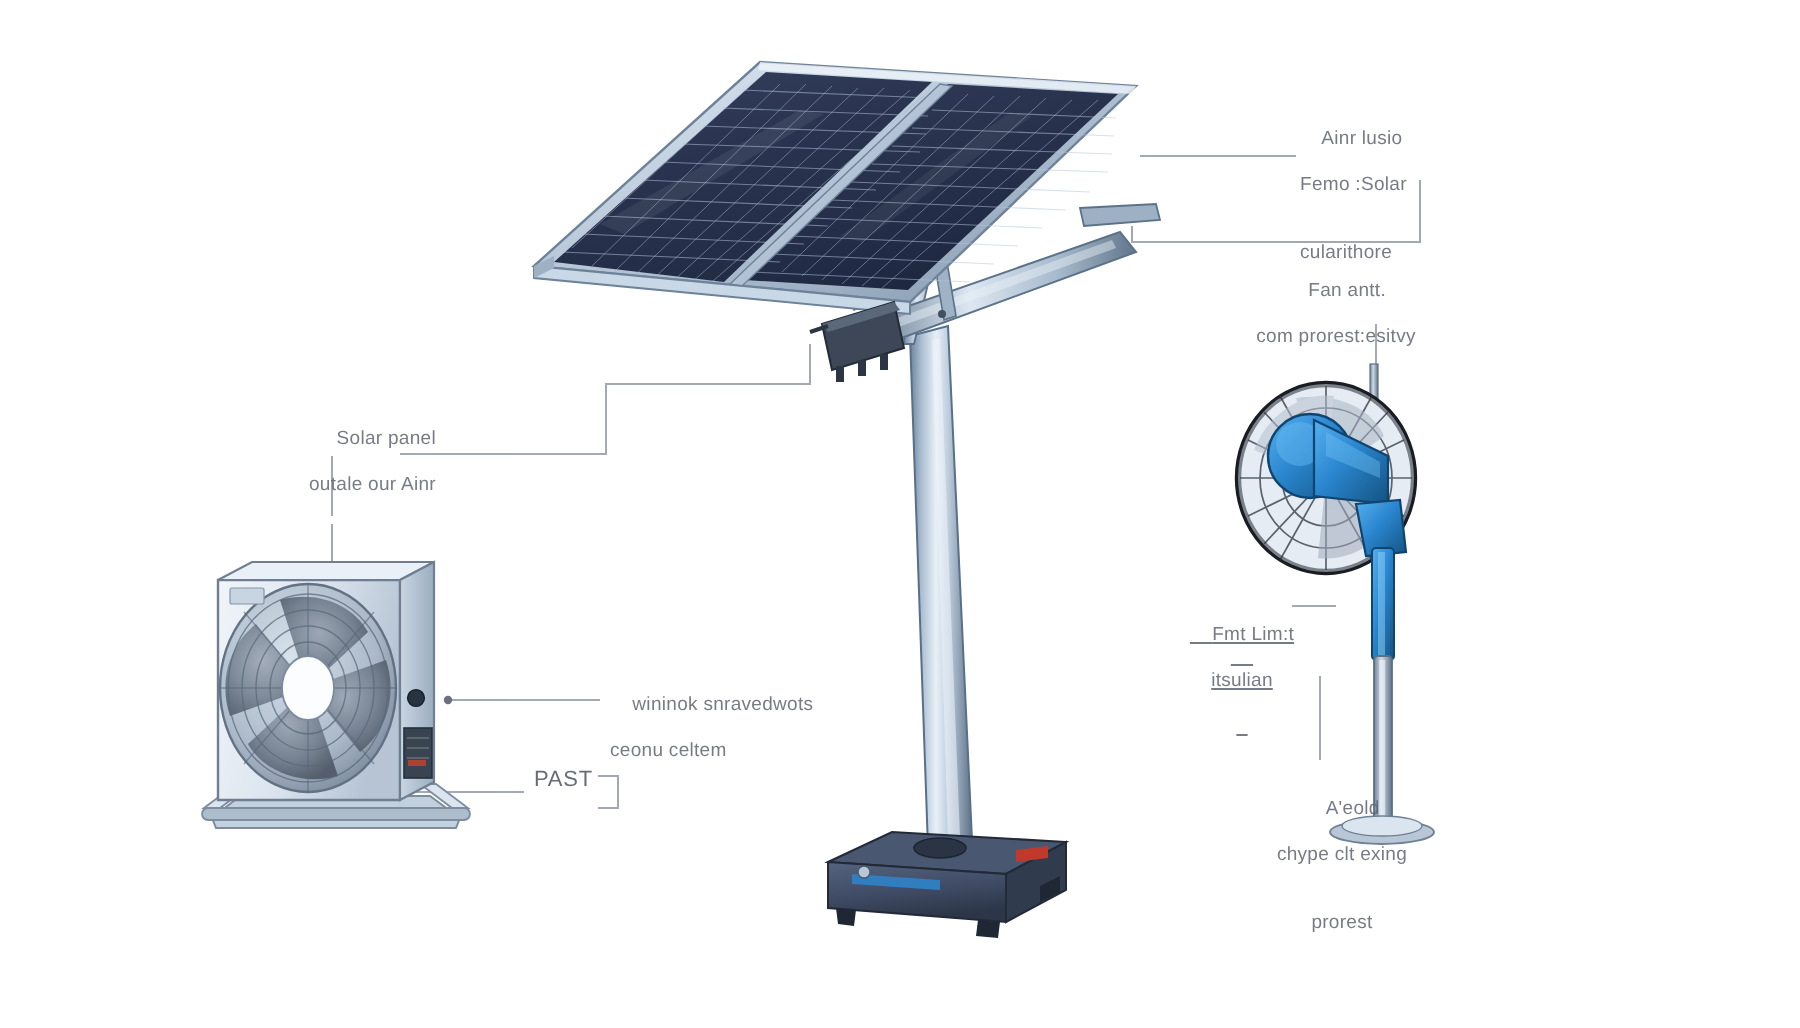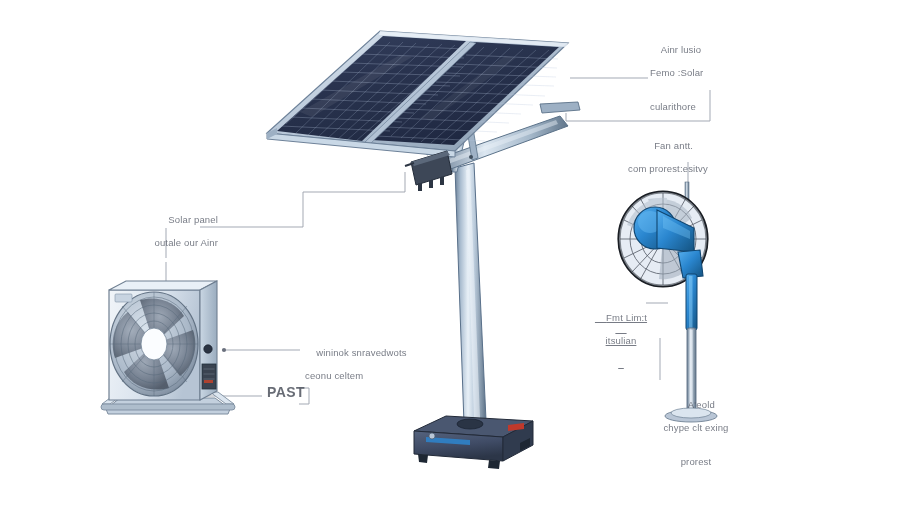--- a/index.html
+++ b/index.html
@@ -33,26 +33,25 @@
     white-space: pre;
     opacity: 0.82;
     filter: blur(0.25px);
   }
   .anno.center { text-align: center; }
   .anno.left { text-align: left; }
   .anno .l2 { display: block; }
   .tag-past {
     position: absolute;
     font-family: "Liberation Sans", sans-serif;
-    font-size: 14px;
+    font-size: 11px;
     color: #4e535e;
     letter-spacing: 0.4px;
     opacity: 0.85;
     filter: blur(0.25px);
-    font-weight: bold;
   }
 </style>
 </head>
 <body>
 
 <div id="stage">
 
   <svg id="art" viewBox="0 0 900 514">
     <defs>
       <linearGradient id="poleGrad" x1="0" y1="0" x2="1" y2="0">
@@ -364,21 +363,21 @@
       <ellipse cx="691" cy="416" rx="26" ry="6" fill="#b9c6d6" stroke="#6f8194" stroke-width="0.9"></ellipse>
       <ellipse cx="691" cy="413" rx="20" ry="5" fill="#dbe5ef" stroke="#6f8194" stroke-width="0.7"></ellipse>
     </g>
   </svg>
 
   <div class="anno center" style="left:128px; top:202px; width:90px;text-align:right;">
     <span>Solar panel</span>
     <span class="l2">outale our Ainr</span>
   </div>
 
-  <div class="anno left" style="left:650px; top:32px; width:120px;">
+  <div class="anno left" style="left:650px; top:52px; width:120px;">
     <span>Ainr lusio</span>
     <span class="l2">Femo :Solar</span>
     <span class="l2">cularithore</span>
   </div>
 
   <div class="anno center" style="left:608px; top:128px; width:120px;">
     <span>Fan antt.</span>
     <span class="l2">com prorest:esitvy</span>
   </div>
 
@@ -386,21 +385,21 @@
     <span>wininok snravedwots</span>
     <span class="l2">ceonu celtem</span>
   </div>
 
 
   <div class="anno center" style="left:590px; top:300px; width:62px;text-decoration:underline;">
     <span>Fmt Lim:t</span>
     <span class="l2">itsulian</span>
   </div>
 
-  <div class="anno center" style="left:636px; top:387px; width:120px;">
+  <div class="anno center" style="left:611px; top:387px; width:120px;">
     <span>A'eold</span>
     <span class="l2">chype clt exing</span>
     <span class="l2">prorest</span>
   </div>
 
   <div class="tag-past" style="left:267px; top:384px;">PAST</div>
 
 </div>
 
 </body></html>

